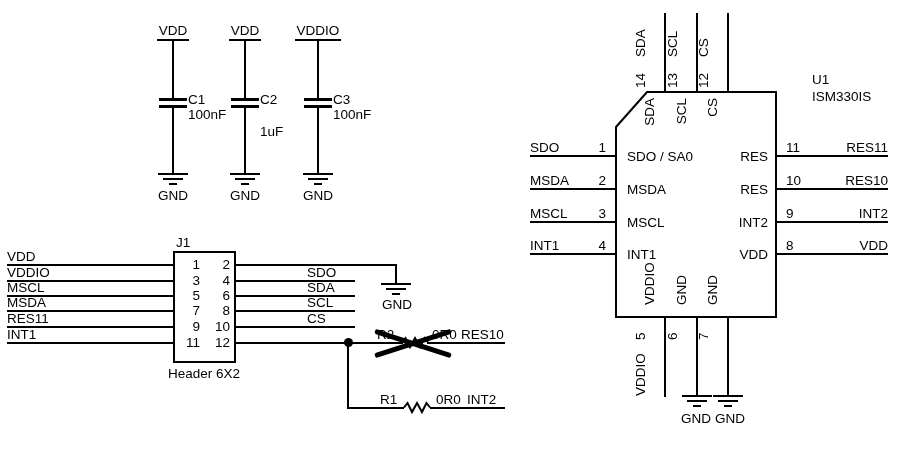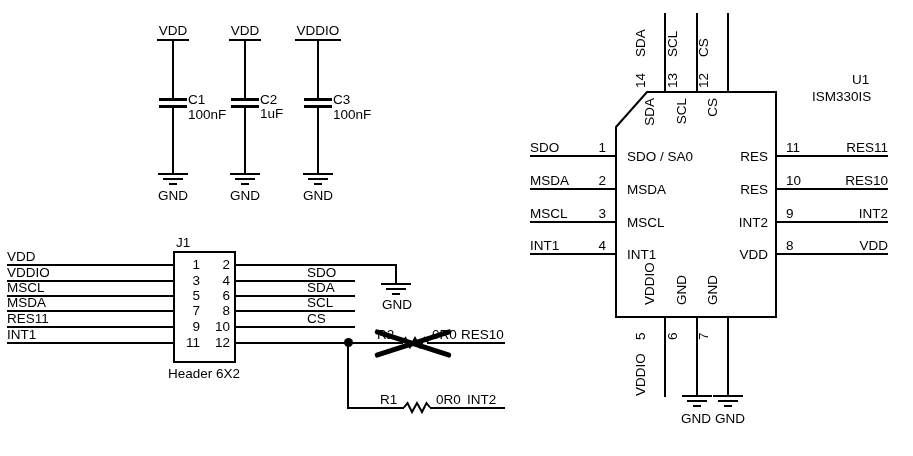--- a/index.html
+++ b/index.html
@@ -50,21 +50,21 @@
   <div class="plate" style="left:231px;top:98px"></div>
   <div class="plate" style="left:231px;top:105px"></div>
   <div class="wv" style="left:244px;top:108px;height:65px"></div>
   <div class="gnd" style="left:230px;top:173px">
       <i class="g1"></i>
       <i class="g2"></i>
       <i class="g3"></i>
     </div>
   <div class="lbl c" style="left:215px;top:188px;width:60px">GND</div>
   <div class="lbl" style="left:260px;top:92px">C2</div>
-  <div class="lbl" style="left:260px;top:106px">1uF</div>
+  <div class="lbl" style="left:260px;top:124px">1uF</div>
 
   <div class="lbl c" style="left:278px;top:23px;width:80px"><span class="ul">VDDIO</span></div>
   <div class="wv" style="left:317px;top:39px;height:59px"></div>
   <div class="plate" style="left:304px;top:98px"></div>
   <div class="plate" style="left:304px;top:105px"></div>
   <div class="wv" style="left:317px;top:108px;height:65px"></div>
   <div class="gnd" style="left:303px;top:173px">
       <i class="g1"></i>
       <i class="g2"></i>
       <i class="g3"></i>
@@ -140,21 +140,21 @@
   <div class="lbl" style="left:380px;top:392px">R1</div>
   <svg class="zz" style="left:404px;top:402px" width="26" height="11">
     <polyline points="0,5.5 3.5,1 8,10 13,1 18,10 22.5,1 26,5.5" fill="none" stroke="#000" stroke-width="2"></polyline>
   </svg>
   <div class="lbl" style="left:436px;top:392px">0R0</div>
   <div class="lbl" style="left:467px;top:392px">INT2</div>
 
   <svg class="ol" style="left:610px;top:86px" width="172" height="236">
     <path d="M37 6 L166 6 L166 231 L6 231 L6 41 Z" fill="#fff" stroke="#000" stroke-width="2"></path>
   </svg>
-  <div class="lbl" style="left:852px;top:72px">U1</div>
+  <div class="lbl" style="left:812px;top:72px">U1</div>
   <div class="lbl" style="left:812px;top:89px">ISM330IS</div>
 
   <div class="wh" style="left:530px;top:155px;width:86px"></div>
   <div class="wh" style="left:530px;top:188px;width:86px"></div>
   <div class="wh" style="left:530px;top:221px;width:86px"></div>
   <div class="wh" style="left:530px;top:253px;width:86px"></div>
   <div class="lbl" style="left:530px;top:140px">SDO</div>
   <div class="lbl" style="left:530px;top:173px">MSDA</div>
   <div class="lbl" style="left:530px;top:206px">MSCL</div>
   <div class="lbl" style="left:530px;top:238px">INT1</div>

